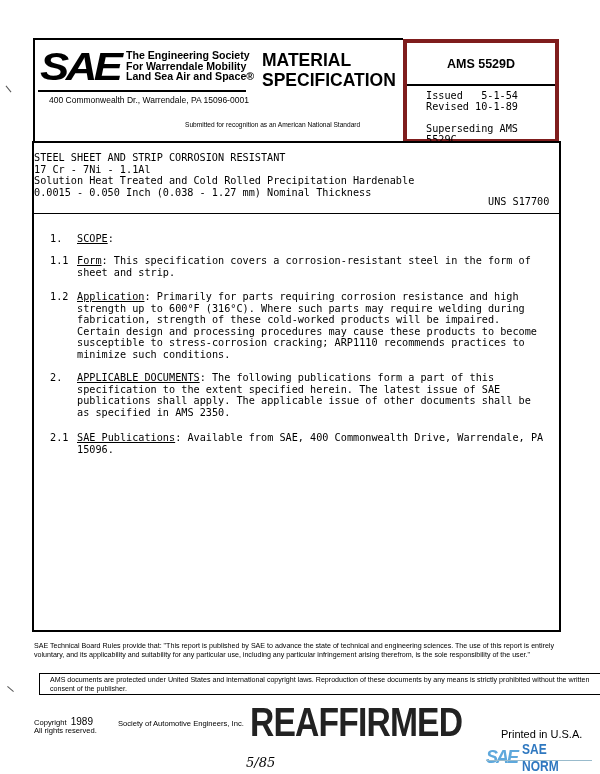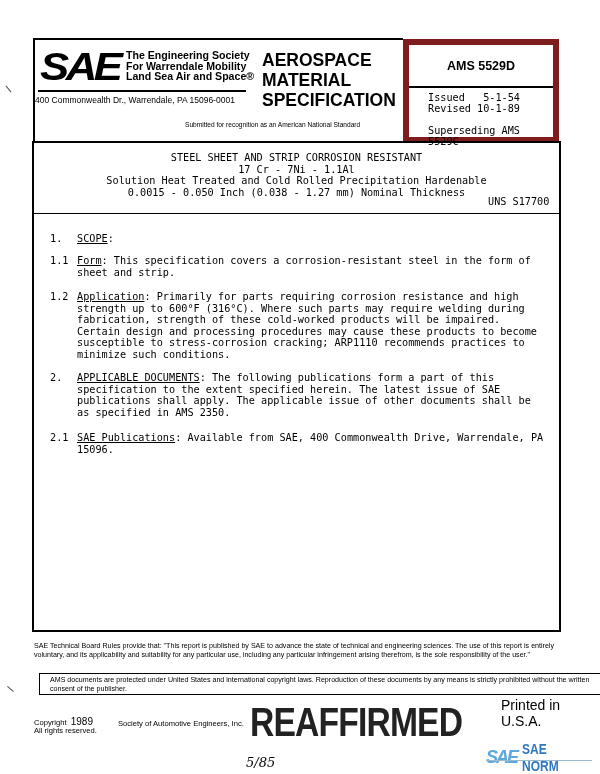--- a/index.html
+++ b/index.html
@@ -2,72 +2,71 @@
 <html><head>
 <meta charset="utf-8">
 <style>
   html, body { margin:0; padding:0; }
   body { width:600px; height:774px; background:#fff; position:relative; overflow:hidden; color:#000; font-family:"Liberation Sans", sans-serif; }
   .abs { position:absolute; }
   .mono { font-family:"DejaVu Sans Mono", "Liberation Mono", monospace; }
 
   
   #hdr-left { left:33px; top:38px; width:370px; height:104px; border:2px solid #000; border-right:none; border-bottom:none; box-sizing:border-box; }
-  #hdr-right { left:403px; top:39px; width:156px; height:104px; border:6px solid #7f1d1d; box-sizing:border-box; }
+  #hdr-right { left:403px; top:39px; width:156px; height:104px; border:4px solid #7f1d1d; box-sizing:border-box; }
   #hdr-right .num { height:41px; border-bottom:2px solid #000; display:flex; align-items:center; justify-content:center; font-weight:bold; font-size:12.5px; }
   #hdr-right .dates { padding:4px 19px; font-size:10.2px; line-height:11px; }
   #hdr-right .sup { margin-top:11px; }
 
   .logo-sae { left:40px; top:52px; font-weight:900; font-style:italic; font-size:38px; letter-spacing:-3px; line-height:30px; transform:scaleX(1.15); transform-origin:left; }
   .logo-tag { left:126px; top:50px; font-weight:bold; font-size:10.6px; line-height:10.5px; }
   .logo-rule { left:38px; top:90px; width:208px; border-top:2px solid #000; }
-  .address { left:35px; top:95px; font-size:8.5px; }
+  .address { left:35px; top:95px; font-size:8.5px;padding-left:14px; }
   .spec-title { left:262px; top:50px; font-weight:bold; font-size:17.5px; line-height:20px; }
   .submitted { left:185px; top:121px; font-size:6.6px; }
 
   
   #body-frame { left:32px; top:141px; width:529px; height:491px; border:2px solid #000; box-sizing:border-box; }
-  .title-block { left:34px; top:152px; width:525px; text-align:center; font-size:10.2px; line-height:11.6px; }
+  .title-block { left:34px; top:152px; width:525px; text-align:left; font-size:10.2px; line-height:11.6px; }
   .uns { left:488px; top:196px; font-size:10.2px; }
   .rule-title { left:32px; top:213px; width:529px; border-top:1.5px solid #000; }
 
   .para { font-size:10.2px; line-height:11.6px; }
   .para .num { position:absolute; left:0; }
   .para .txt { position:absolute; left:27px; width:470px; }
   .u { text-decoration:underline; }
 
   
   .rules { left:34px; top:642px; width:530px; font-size:7.1px; line-height:8.7px; }
   #copyright-box { left:39px; top:673px; width:581px; height:22px; border:1.5px solid #000; box-sizing:border-box; font-size:7.1px; line-height:8.7px; padding:2px 10px; }
   .copyright { left:34px; top:718px; font-size:7.6px; line-height:8px; }
   .copyright .yr { font-size:10px; }
   .society { left:118px; top:719px; font-size:7.6px; }
   .stamp { left:250px; top:702px; font-size:41px; font-weight:bold; letter-spacing:-1px; transform:scaleX(0.82); transform-origin:left; color:#222; line-height:40px; }
   .handwritten { left:246px; top:746px; font-family:"DejaVu Serif", serif; font-style:italic; font-size:13px;margin-top:9px; }
-  .printed { left:501px; top:697px; font-size:14px; }
+  .printed { left:501px; top:728px; font-size:11px; }
   .norm-logo { left:486px; top:740px; display:flex; align-items:center; }
   .norm-logo .sae { font-weight:900; font-style:italic; font-size:18px; color:#5ea8dc; letter-spacing:-2px; }
   .norm-logo .norm { font-weight:bold; font-size:15px; color:#2f78c0; margin-left:5px; transform:scaleX(0.8); transform-origin:left; }
   .norm-sub { left:486px; top:760px; width:106px; font-size:3px; color:#7aa; border-top:1px solid #9bc; }
   .margin-mark { width:1px; height:8px; background:#555; }
 </style>
 </head>
 <body>
 
 <div id="hdr-left" class="abs"></div>
 <div class="abs logo-sae">SAE</div>
 <div class="abs logo-tag">
   <div>The Engineering Society</div>
   <div>For Warrendale Mobility</div>
   <div>Land Sea Air and Space®</div>
 </div>
 <div class="abs logo-rule"></div>
 <div class="abs address">400 Commonwealth Dr., Warrendale, PA 15096-0001</div>
 <div class="abs spec-title">
-  <div>AEROSPACE</div>
   <div>MATERIAL</div>
   <div>SPECIFICATION</div>
 </div>
 <div class="abs submitted">Submitted for recognition as an American National Standard</div>
 
 <div id="hdr-right" class="abs">
   <div class="num">AMS 5529D</div>
   <div class="dates mono">
     <div style="white-space:pre">Issued   5-1-54</div>
     <div>Revised 10-1-89</div>

